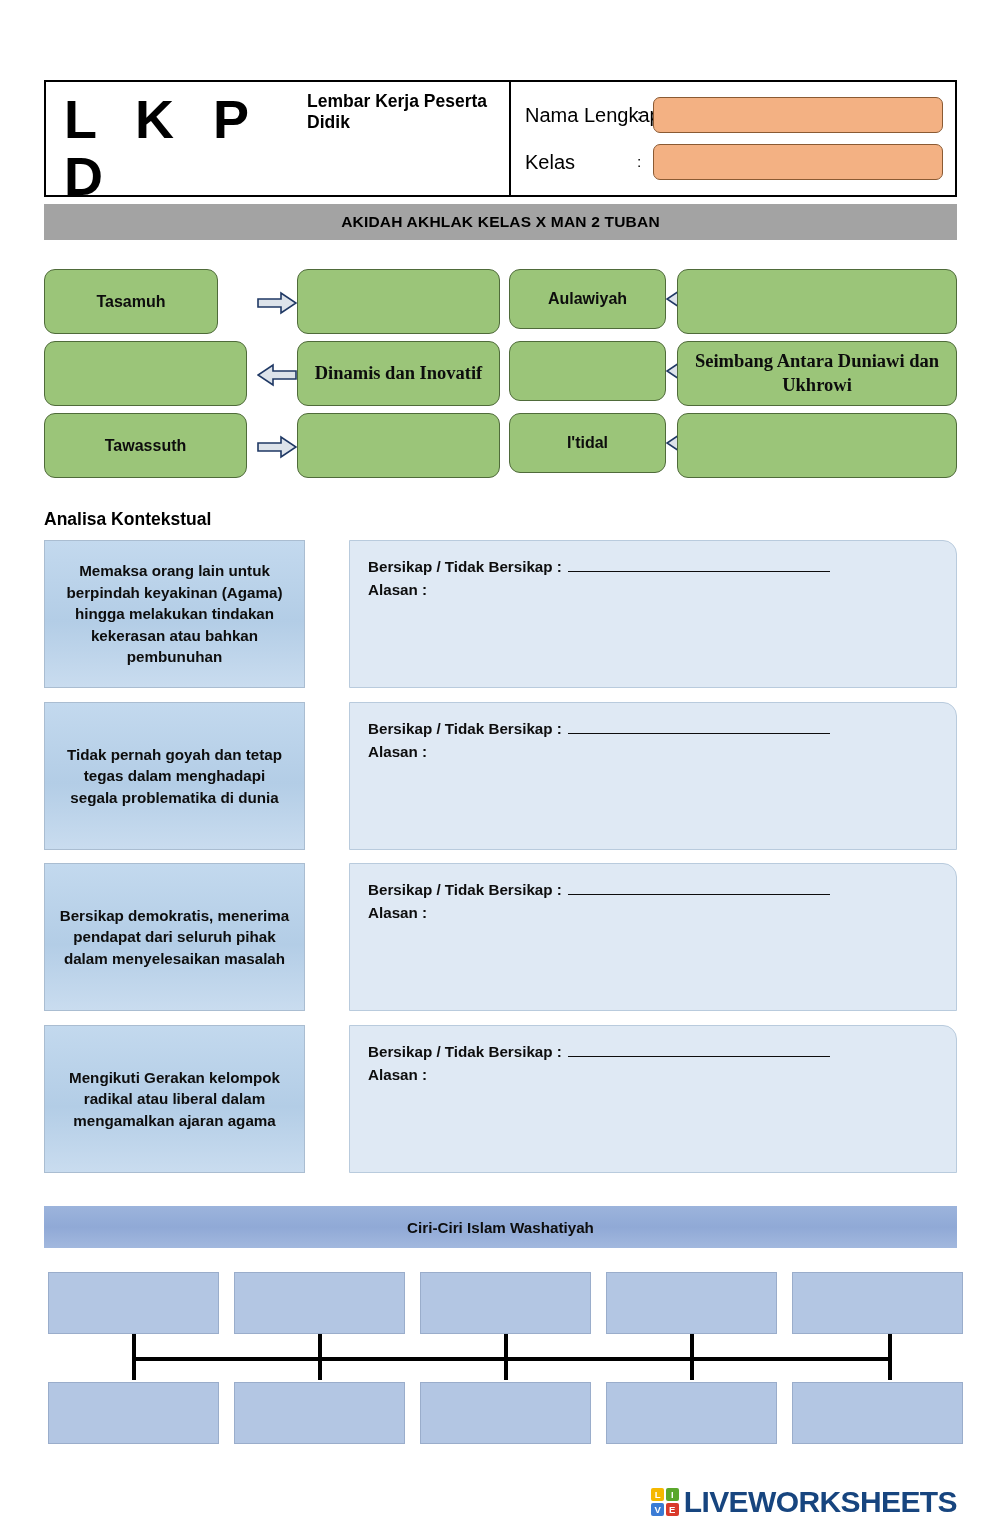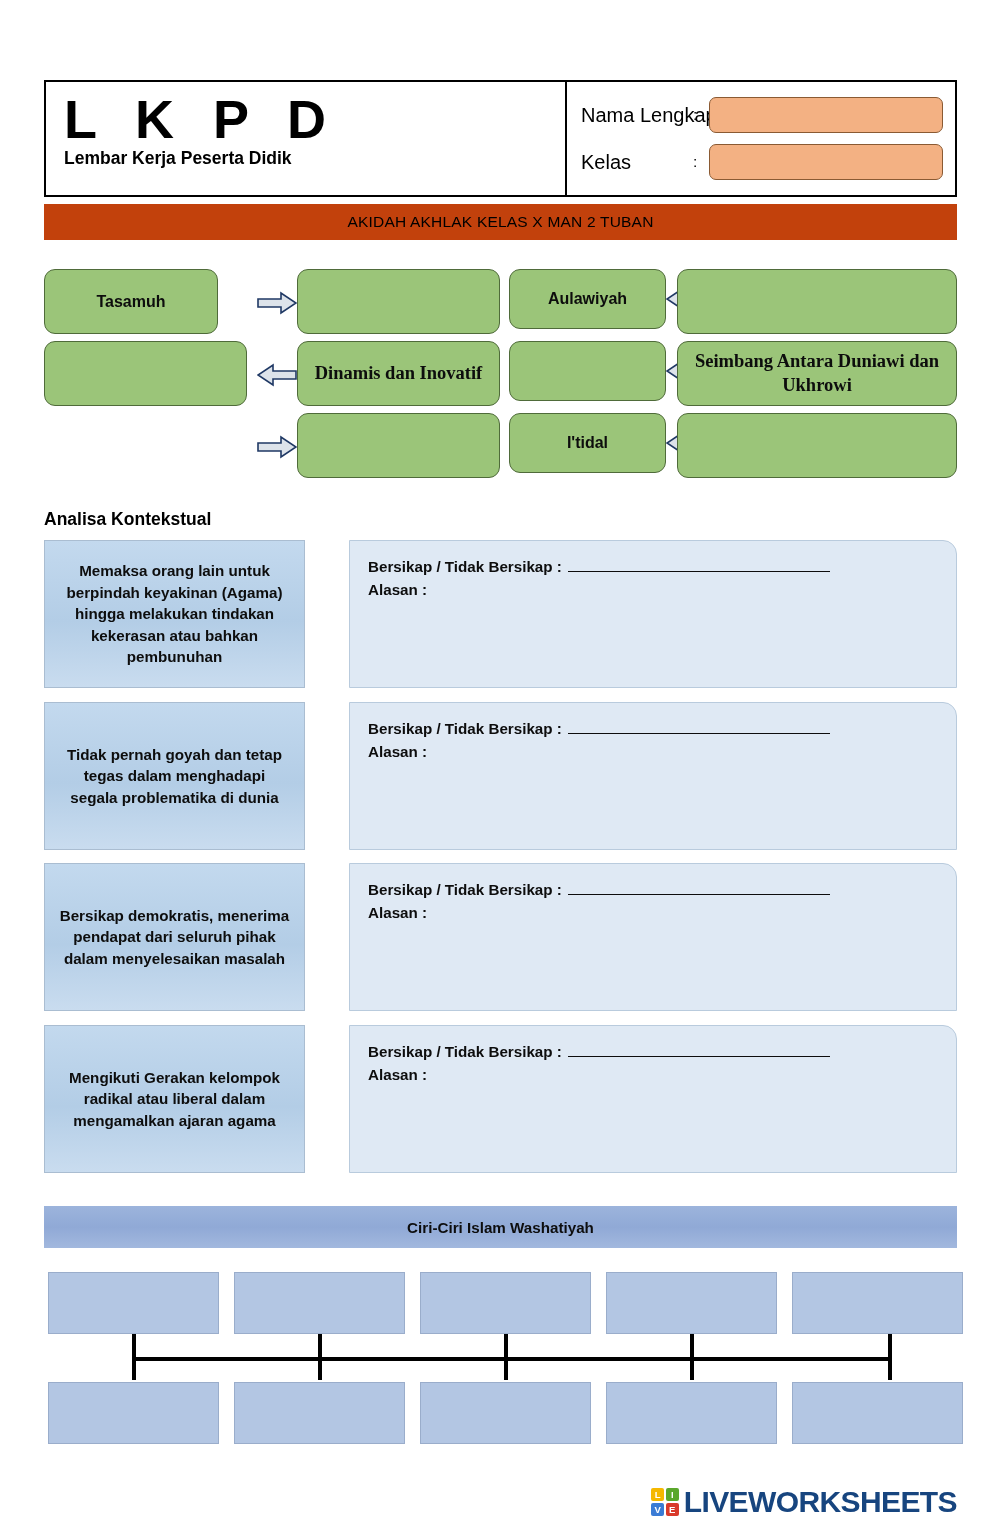--- a/index.html
+++ b/index.html
@@ -22,25 +22,25 @@
     position: absolute;
     left: 44px;
     top: 80px;
     width: 913px;
     height: 117px;
     border: 2px solid #000000;
     display: flex;
     background: #ffffff;
   }
   .header-left {
-    width: 521px;
+    width: 465px;
     border-right: 2px solid #000000;
     padding: 9px 0 0 18px;
     display: flex;
-    flex-direction: column;
+    flex-direction: row;
     justify-content: flex-start;
   }
   .lkpd-title {
     font-size: 54px;
     font-weight: bold;
     letter-spacing: 12px;
     line-height: 1.05;
     color: #000000;
   }
   .lkpd-sub {
@@ -79,26 +79,26 @@
     border-radius: 7px;
   }
 
   
   .subject-bar {
     position: absolute;
     left: 44px;
     top: 204px;
     width: 913px;
     height: 36px;
-    background: #c2410c;
+    background: #a3a3a3;
     display: flex;
     align-items: center;
     justify-content: center;
     font-size: 15.5px;
-    font-weight: normal;
+    font-weight: bold;
     color: #000000;
     letter-spacing: 0.2px;
   }
 
   
   .green-grid {
     position: absolute;
     left: 44px;
     top: 269px;
     width: 913px;
@@ -302,20 +302,21 @@
     <svg class="arrow" style="left:213px; top:94px;" viewBox="0 0 40 24">
         <polygon points="39,8 16,8 16,2 1,12 16,22 16,16 39,16" fill="#dde3ea" stroke="#1f3864" stroke-width="1.6"></polygon>
       </svg>
     <div class="gbox serif" style="left:253px; top:72px;  width:203px; height:65px;">Dinamis dan Inovatif</div>
     <div class="gbox" style="left:465px; top:72px;  width:157px; height:60px;"></div>
     <svg class="arrow" style="left:622px; top:90px;" viewBox="0 0 40 24">
         <polygon points="39,8 16,8 16,2 1,12 16,22 16,16 39,16" fill="#dde3ea" stroke="#1f3864" stroke-width="1.6"></polygon>
       </svg>
     <div class="gbox serif" style="left:633px; top:72px;  width:280px; height:65px;">Seimbang Antara Duniawi dan Ukhrowi</div>
 
+    <div class="gbox" style="left:0px;  top:144px; width:203px; height:65px;">Tawassuth</div>
     <svg class="arrow" style="left:213px; top:166px;" viewBox="0 0 40 24">
         <polygon points="1,8 24,8 24,2 39,12 24,22 24,16 1,16" fill="#dde3ea" stroke="#1f3864" stroke-width="1.6"></polygon>
       </svg>
     <div class="gbox" style="left:253px; top:144px; width:203px; height:65px;"></div>
     <div class="gbox" style="left:465px; top:144px; width:157px; height:60px;">I'tidal</div>
     <svg class="arrow" style="left:622px; top:162px;" viewBox="0 0 40 24">
         <polygon points="39,8 16,8 16,2 1,12 16,22 16,16 39,16" fill="#dde3ea" stroke="#1f3864" stroke-width="1.6"></polygon>
       </svg>
     <div class="gbox" style="left:633px; top:144px; width:280px; height:65px;"></div>
   </div>

